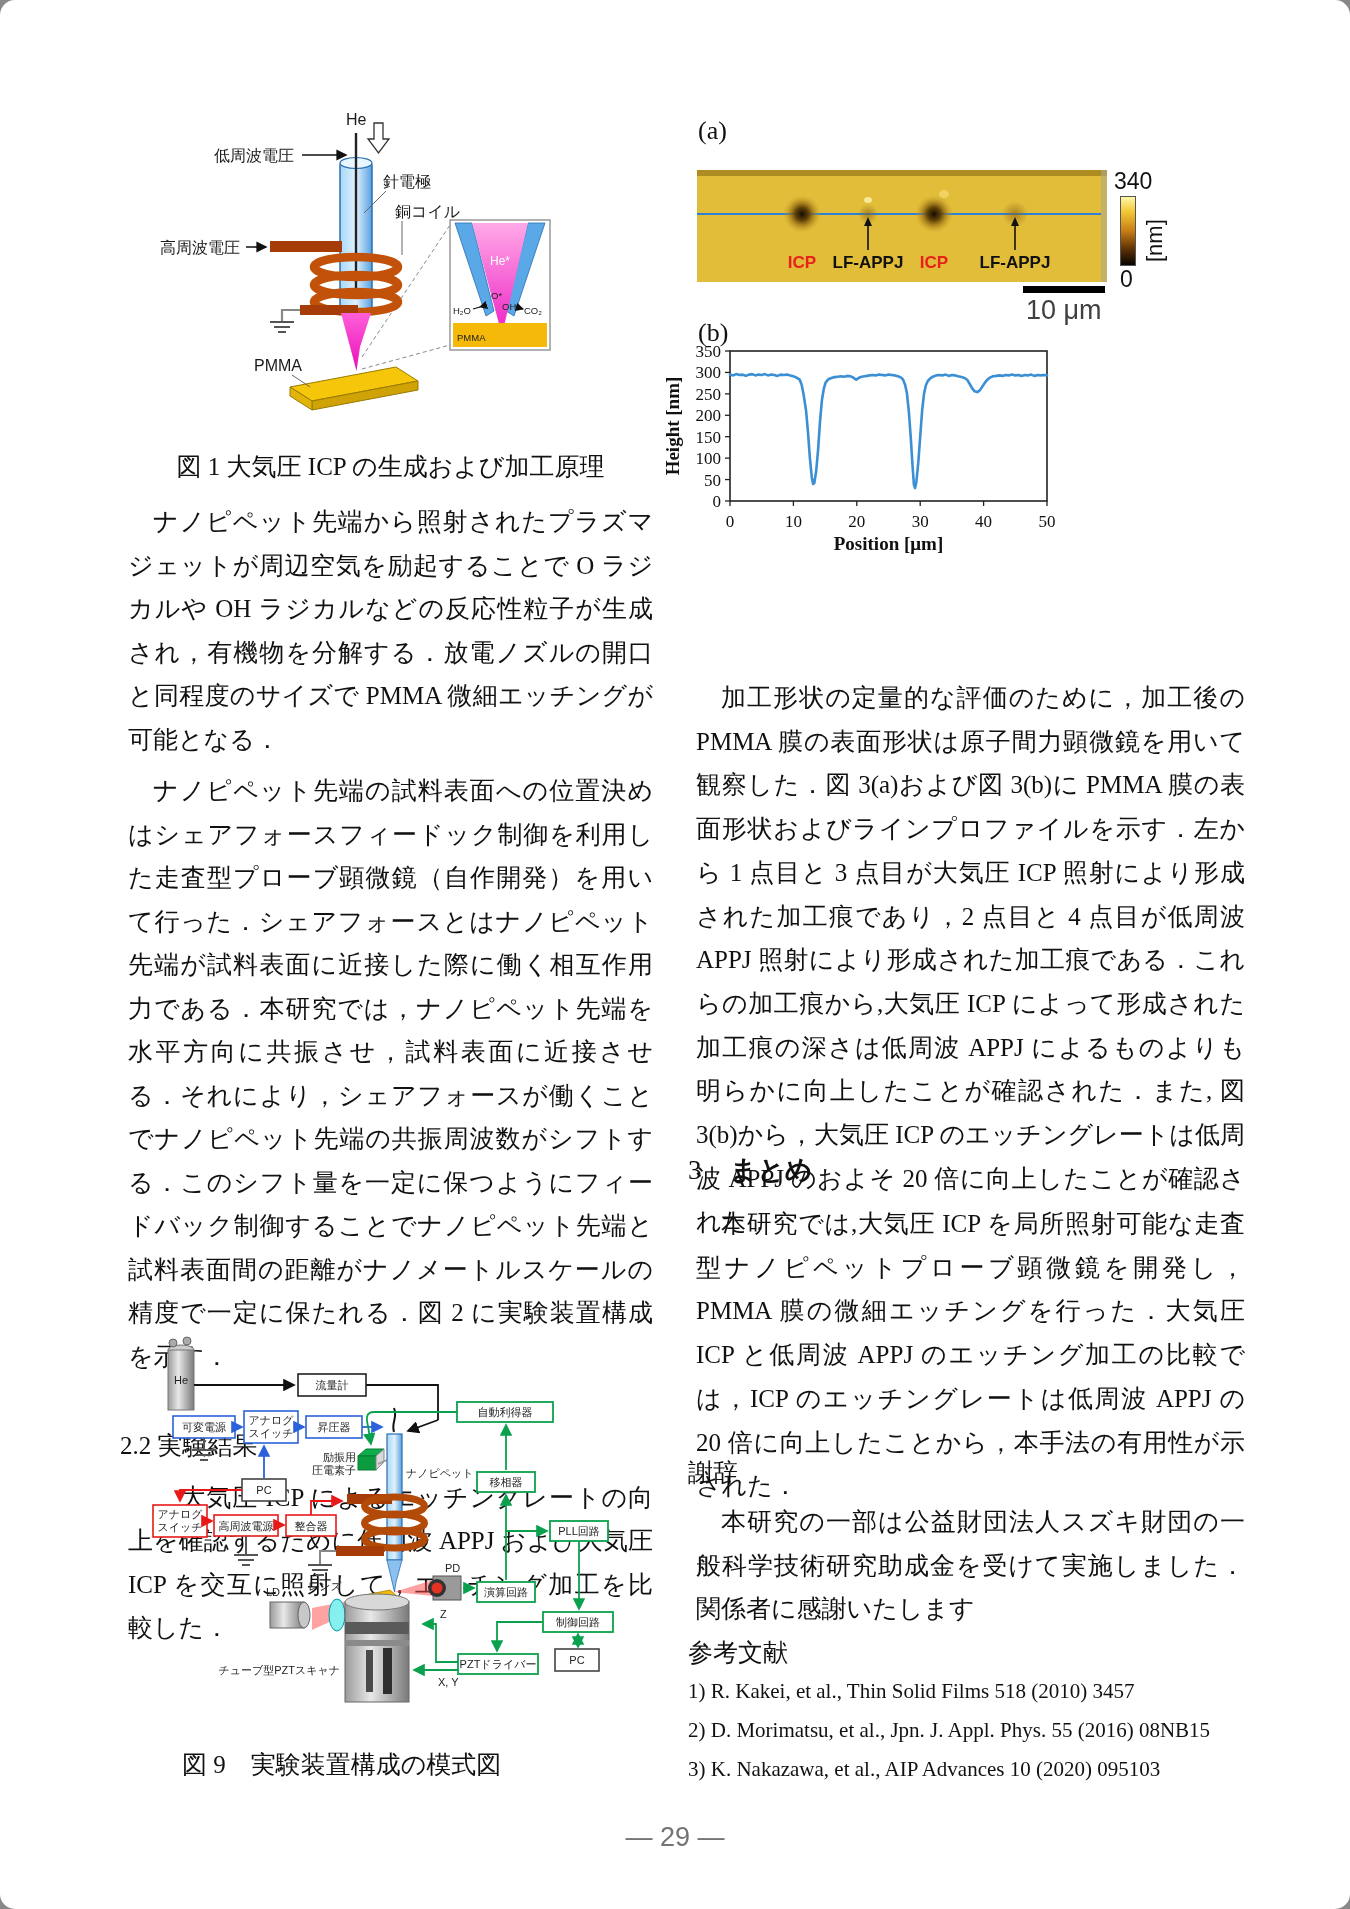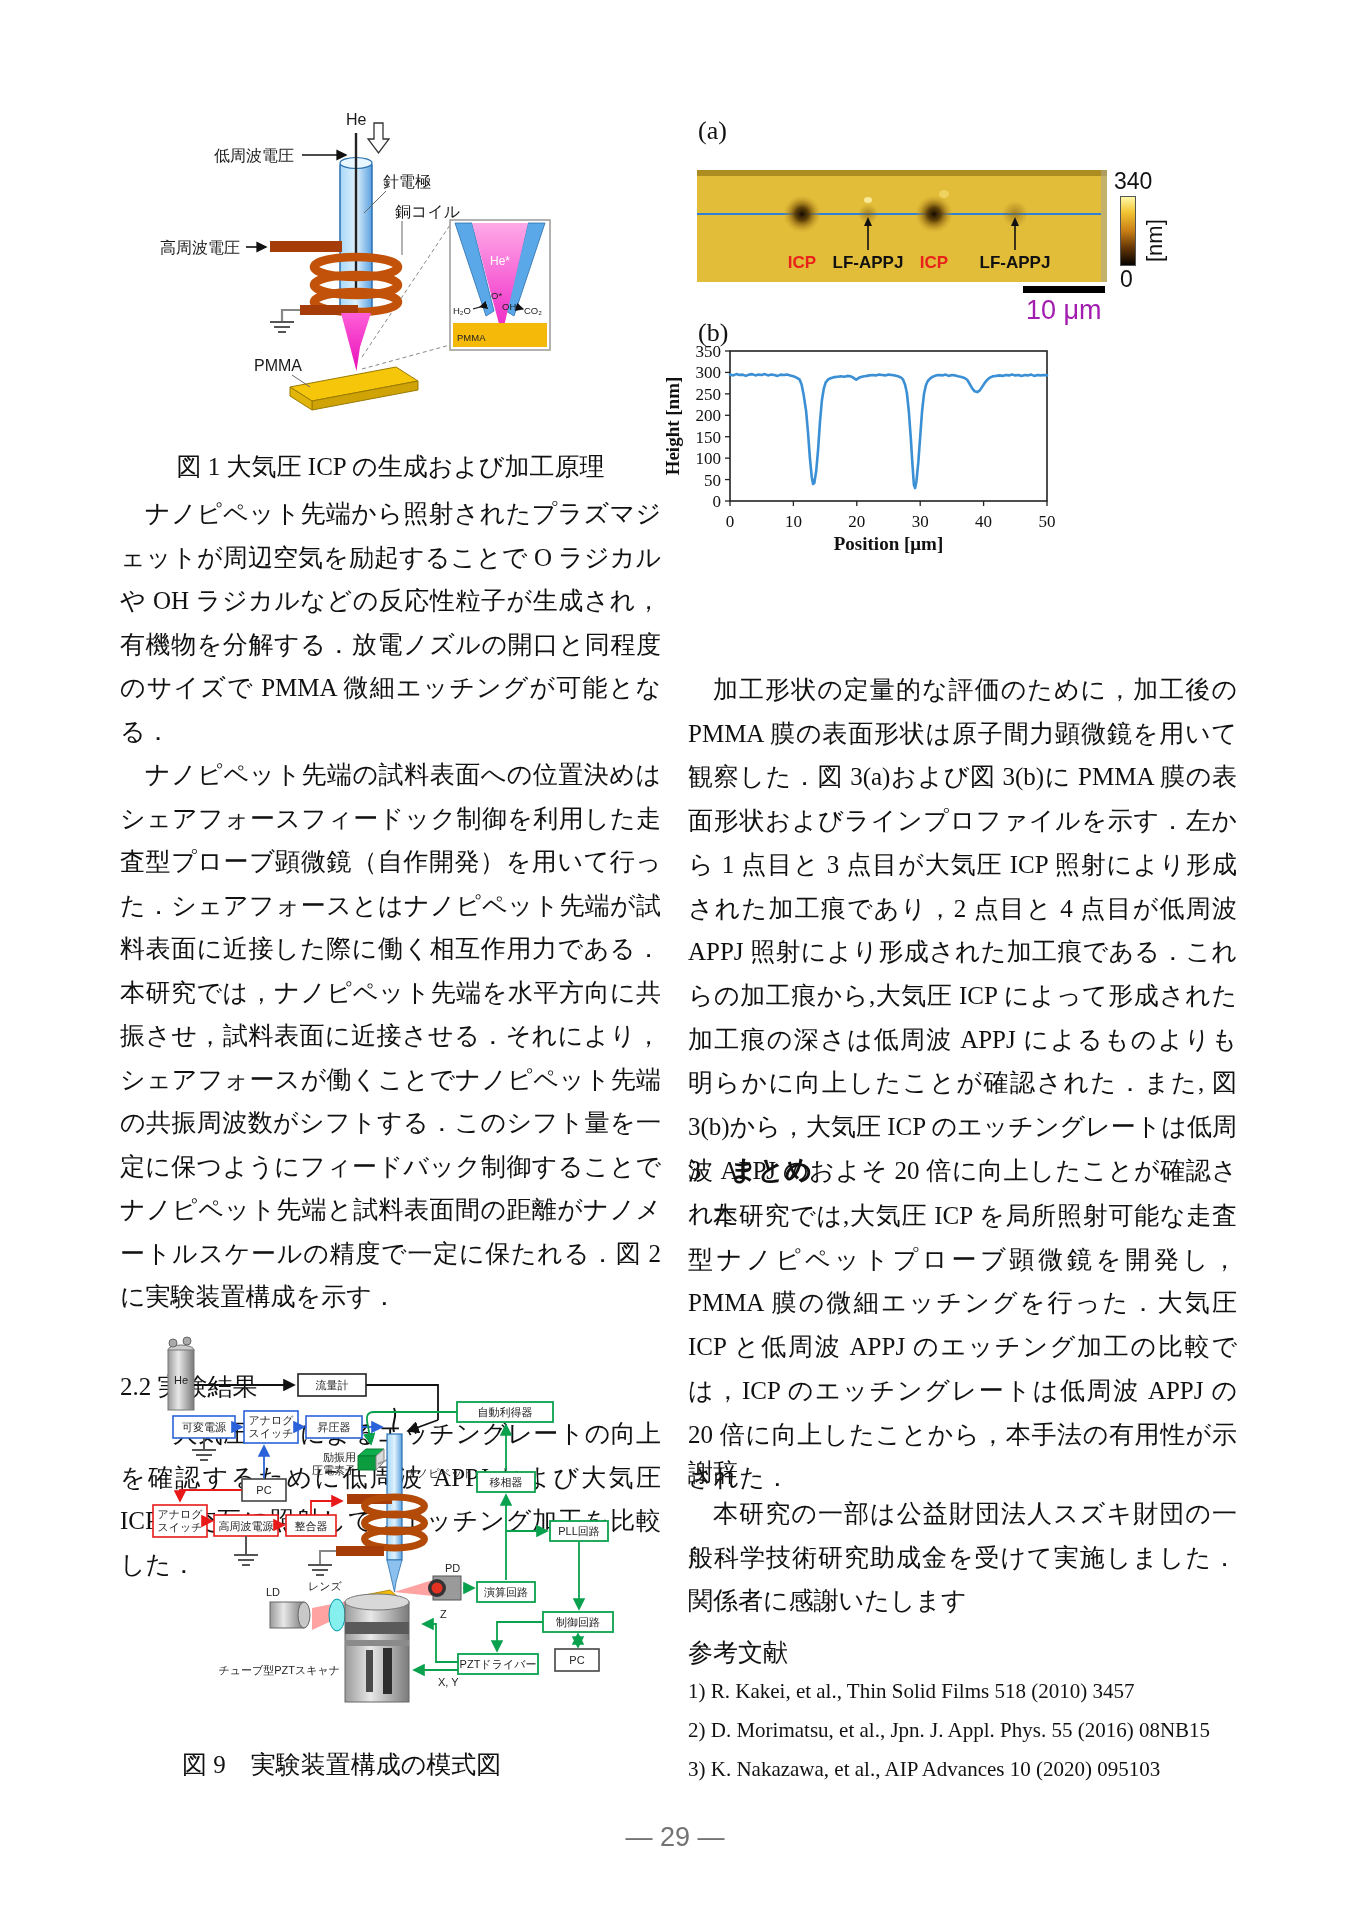--- a/index.html
+++ b/index.html
@@ -1,19 +1,19 @@
 <!DOCTYPE html>
 <html><head>
 <meta charset="utf-8">
 <style>
   html,body{margin:0;padding:0;background:#888;}
   .page{position:relative;width:1350px;height:1909px;background:#ffffff;
-        font-family:"Liberation Serif","DejaVu Serif",serif;color:#111;overflow:hidden;}
+        font-family:"Liberation Serif","DejaVu Serif",serif;color:#111;overflow:hidden;border-radius:15px;}
   .abs{position:absolute;}
-  p{margin:0;}
+  p{margin:8px;}
   .coltext{position:absolute;width:541px;font-size:25px;line-height:43.5px;text-align:justify;}
   .coltext p{text-indent:1em;}
   .coltext p.indent2{text-indent:2.1em;}
   .subhead{font-size:25px;font-weight:normal;margin:46px 0 4px 0;text-indent:0 !important;}
   .caption{font-size:25px;color:#111;}
   .center{text-align:center;}
   .rp{position:absolute;left:688px;width:549px;font-size:25px;line-height:43.7px;text-align:justify;text-indent:1em;}
   .panel-label{position:absolute;font-size:26px;font-family:"Liberation Serif",serif;}
   .matome{position:absolute;left:688px;font-family:"Liberation Sans","DejaVu Sans",sans-serif;
           font-weight:bold;font-size:27px;}
@@ -25,21 +25,21 @@
           font-family:"Liberation Sans","DejaVu Sans",sans-serif;font-size:27px;color:#737373;}
   
   .afm-wrap{position:absolute;left:697px;top:170px;}
   .colorbar{position:absolute;left:1120px;top:196px;width:14px;height:68px;border:1px solid #555;
     background:linear-gradient(to bottom,#fff8a8 0%,#f2c633 22%,#c87d16 50%,#5f3305 76%,#060300 100%);}
   .cb-lab{position:absolute;font-family:"Liberation Sans",sans-serif;font-size:23px;color:#111;}
   .nm-lab{position:absolute;left:1142px;top:262px;transform:rotate(-90deg);transform-origin:left top;
           font-family:"Liberation Sans",sans-serif;font-size:22px;color:#111;}
   .scalebar{position:absolute;left:1023px;top:286px;width:82px;height:7px;background:#000;}
   .scalebar-lab{position:absolute;left:1026px;top:295px;font-family:"Liberation Sans",sans-serif;
-                font-size:27px;color:#a21caf;}
+                font-size:27px;color:#404040;}
   
   .jl{font:16px "Liberation Sans","DejaVu Sans",sans-serif;fill:#1a1a1a;}
   .jli{font:12px "Liberation Sans",sans-serif;fill:#fff;}
   .jli2{font:9.5px "Liberation Sans",sans-serif;fill:#222;}
   .t11{font:11px "Liberation Sans",sans-serif;fill:#222;}
   .afm-lab{font:600 17px "Liberation Sans",sans-serif;}
   .tick{font:17px "Liberation Serif",serif;fill:#111;}
   .axlab{font:600 19px "Liberation Serif",serif;fill:#111;}
 </style>
 </head>

